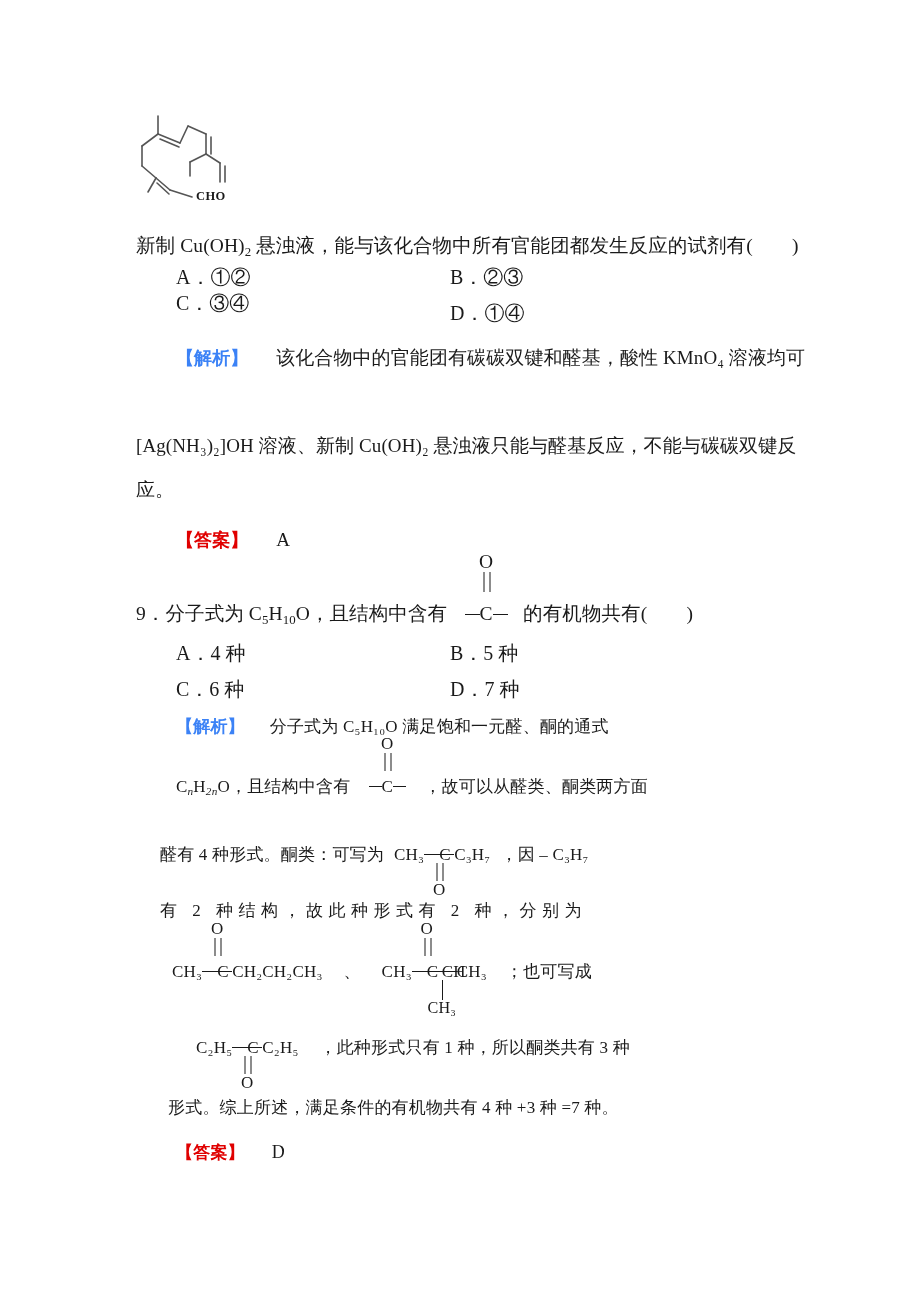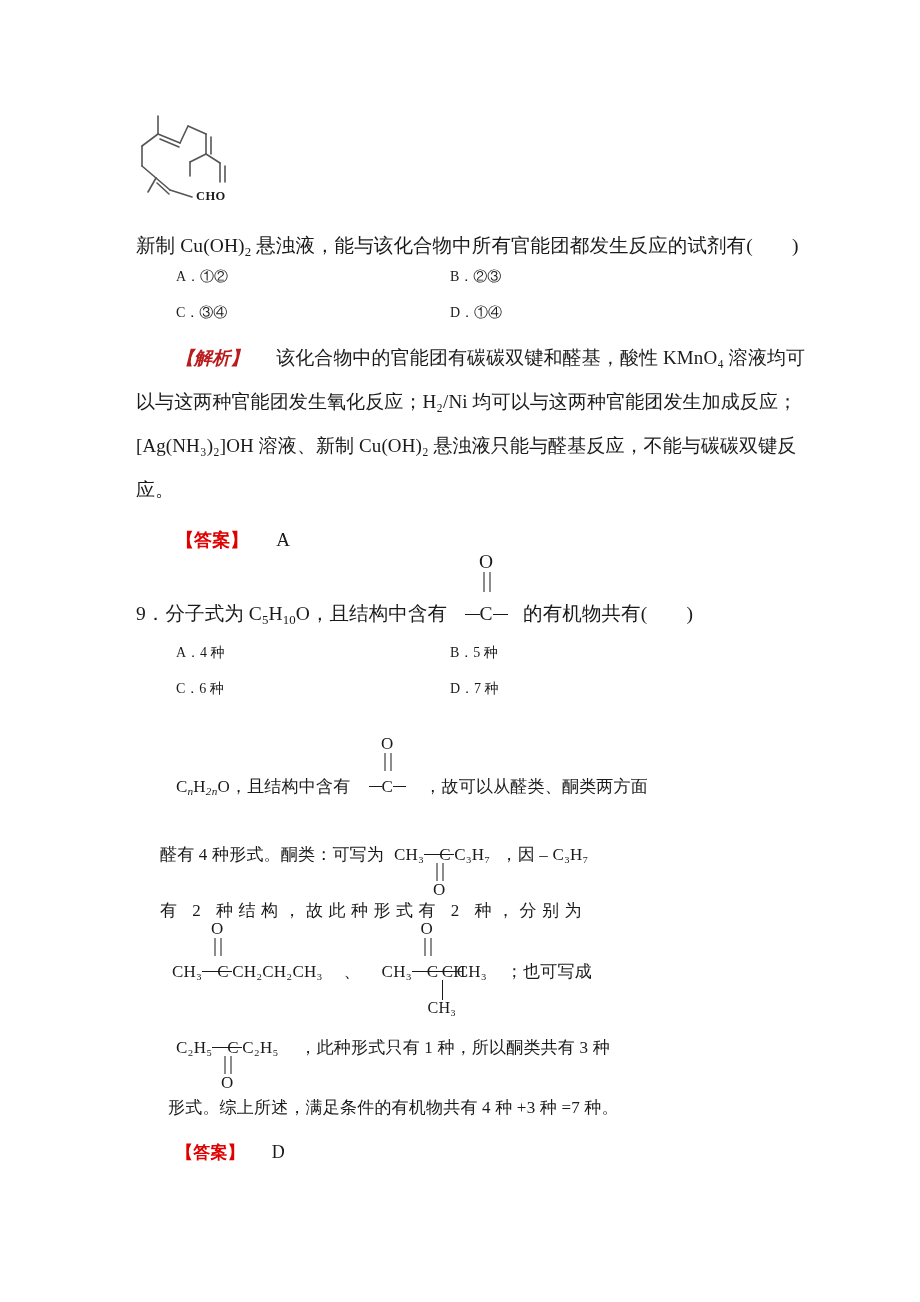--- a/index.html
+++ b/index.html
@@ -28,33 +28,32 @@
   .ital { font-style: italic; }
 
   
   .q-text {
     font-size: 19.5px;
     line-height: 36px;
     letter-spacing: 0.1px;
   }
   .opt-row {
     position: absolute;
-    font-size: 14px;
+    font-size: 20px;
     line-height: 30px;
   }
   .opt-a { left: 176px; }
   .opt-b { left: 450px; }
 
   
   .tag-analysis {
-    color: #b91c1c;
+    color: #3b82f6;
     font-weight: 700;
     font-family: "DejaVu Sans", "Liberation Sans", sans-serif;
     font-size: 18px;
-    font-style: italic;
   }
   .tag-answer {
     color: #e00000;
     font-weight: 700;
     font-family: "DejaVu Sans", "Liberation Sans", sans-serif;
     font-size: 18px;
   }
 
   
   .ana-line {
@@ -183,35 +182,32 @@
   <div class="blk q-text" style="left:136px; top:228px; width:680px;">
     <span>新制 Cu(OH)</span><sub>2</sub><span> 悬浊液，能与该化合物中所有官能团都发生反应的试剂有(　　)</span>
   </div>
 
   <div class="opt-row opt-a" style="top:262px;">
     <span>A．①②</span>
   </div>
   <div class="opt-row opt-b" style="top:262px;">
     <span>B．②③</span>
   </div>
-  <div class="opt-row opt-a" style="top:298px;">
+  <div class="opt-row opt-a" style="top:288px;">
     <span>C．③④</span>
   </div>
   <div class="opt-row opt-b" style="top:298px;">
     <span>D．①④</span>
   </div>
 
   <div class="ana-line" style="left:176px; top:344px;">
     <span class="tag-analysis">【解析】</span>
     <span style="display:inline-block;width:18px;"></span>
     <span>该化合物中的官能团有碳碳双键和醛基，酸性 KMnO₄ 溶液均可</span>
   </div>
-  <div class="ana-line" style="left:136px; top:388px;">
-    <span>以与这两种官能团发生氧化反应；H₂/Ni 均可以与这两种官能团发生加成反应；</span>
-  </div>
   <div class="ana-line" style="left:136px; top:432px;">
     <span>[Ag(NH₃)₂]OH 溶液、新制 Cu(OH)₂ 悬浊液只能与醛基反应，不能与碳碳双键反</span>
   </div>
   <div class="ana-line" style="left:136px; top:476px;">
     <span>应。</span>
   </div>
 
   <div class="ana-line" style="left:176px; top:526px;">
     <span class="tag-answer">【答案】</span>
     <span style="display:inline-block;width:18px;"></span>
@@ -230,20 +226,25 @@
   <div class="opt-row opt-b" style="top:638px;">
     <span>B．5 种</span>
   </div>
   <div class="opt-row opt-a" style="top:674px;">
     <span>C．6 种</span>
   </div>
   <div class="opt-row opt-b" style="top:674px;text-align:right;">
     <span>D．7 种</span>
   </div>
 
+  <div class="ana2" style="left:176px; top:714px;">
+    <span class="tag-analysis" style="font-size:17px;">【解析】</span>
+    <span style="display:inline-block;width:16px;"></span>
+    <span>分子式为 C₅H₁₀O 满足饱和一元醛、酮的通式</span>
+  </div>
 
   <div class="ana2" style="left:176px; top:775px;">
     <span>C</span><sub class="ital">n</sub><span>H</span><sub class="ital">2n</sub><span>O，且结构中含有</span><span style="display:inline-block;width:8px;"></span><span class="carbonyl" style="width:58px; height:1em;"><span class="o-top" style="top:-40px;">O</span><span class="dbl" style="top:-22px; height:18px;">
           <i></i>
         </span><span class="bond-h short"></span><span class="core">C</span><span class="bond-h short"></span></span><span style="display:inline-block;width:8px;"></span><span>，故可以从醛类、酮类两方面</span>
   </div>
 
 
   <div class="ana2" style="left:160px; top:843px;">
     <span>醛有 4 种形式。酮类：可写为</span><span style="display:inline-block;width:10px;"></span><span>CH₃</span><span class="bond-h"></span><span class="carbonyl" style="width:0;"><span class="core">C</span><span class="dbl" style="top:20px; height:18px;">
@@ -269,21 +270,21 @@
     <span class="carbonyl" style="width:auto;">
       <span>CH₃</span><span class="bond-h"></span><span class="carbonyl" style="width:0;"><span class="o-top" style="top:-40px;">O</span><span class="dbl" style="top:-22px; height:18px;">
             <i></i>
           </span><span class="core">C</span></span><span class="bond-h"></span><span class="carbonyl" style="width:0;"><span class="core">CH</span><span class="bond-v" style="left:50%; top:20px; height:20px;"></span><span class="o-top" style="top:40px; font-size:0.95em;">CH₃</span></span><span class="bond-h"></span><span>CH₃</span>
     </span>
     <span style="display:inline-block;width:10px;"></span>
     <span>；也可写成</span>
   </div>
 
   <div class="ana2" style="left:176px; top:1036px;">
-    <span class="carbonyl" style="width:auto;">
+    <span class="carbonyl" style="width:auto;margin-left:20px;">
       <span>C₂H₅</span><span class="bond-h"></span><span class="carbonyl" style="width:0;"><span class="core">C</span><span class="dbl" style="top:20px; height:18px;">
             <i></i>
           </span><span class="o-top" style="top:38px;">O</span></span><span class="bond-h"></span><span>C₂H₅</span>
     </span>
     <span style="display:inline-block;width:12px;"></span>
     <span>，此种形式只有 1 种，所以酮类共有 3 种</span>
   </div>
 
   <div class="ana2" style="left:168px; top:1096px;">
     <span>形式。综上所述，满足条件的有机物共有 4 种 +3 种 =7 种。</span>

